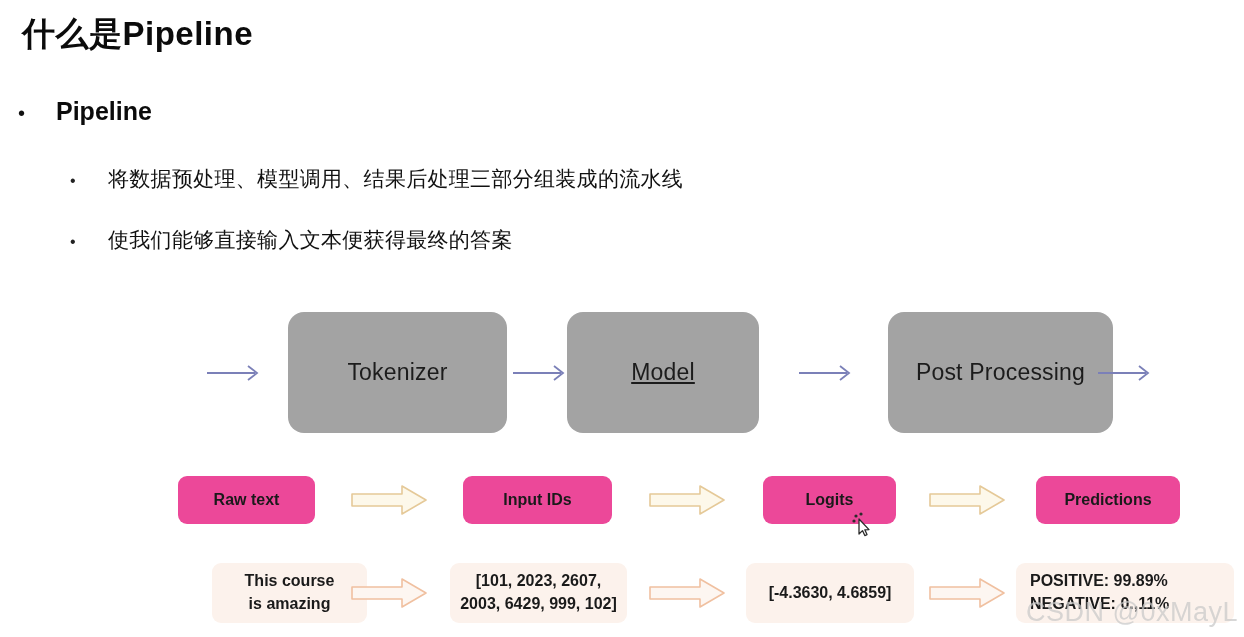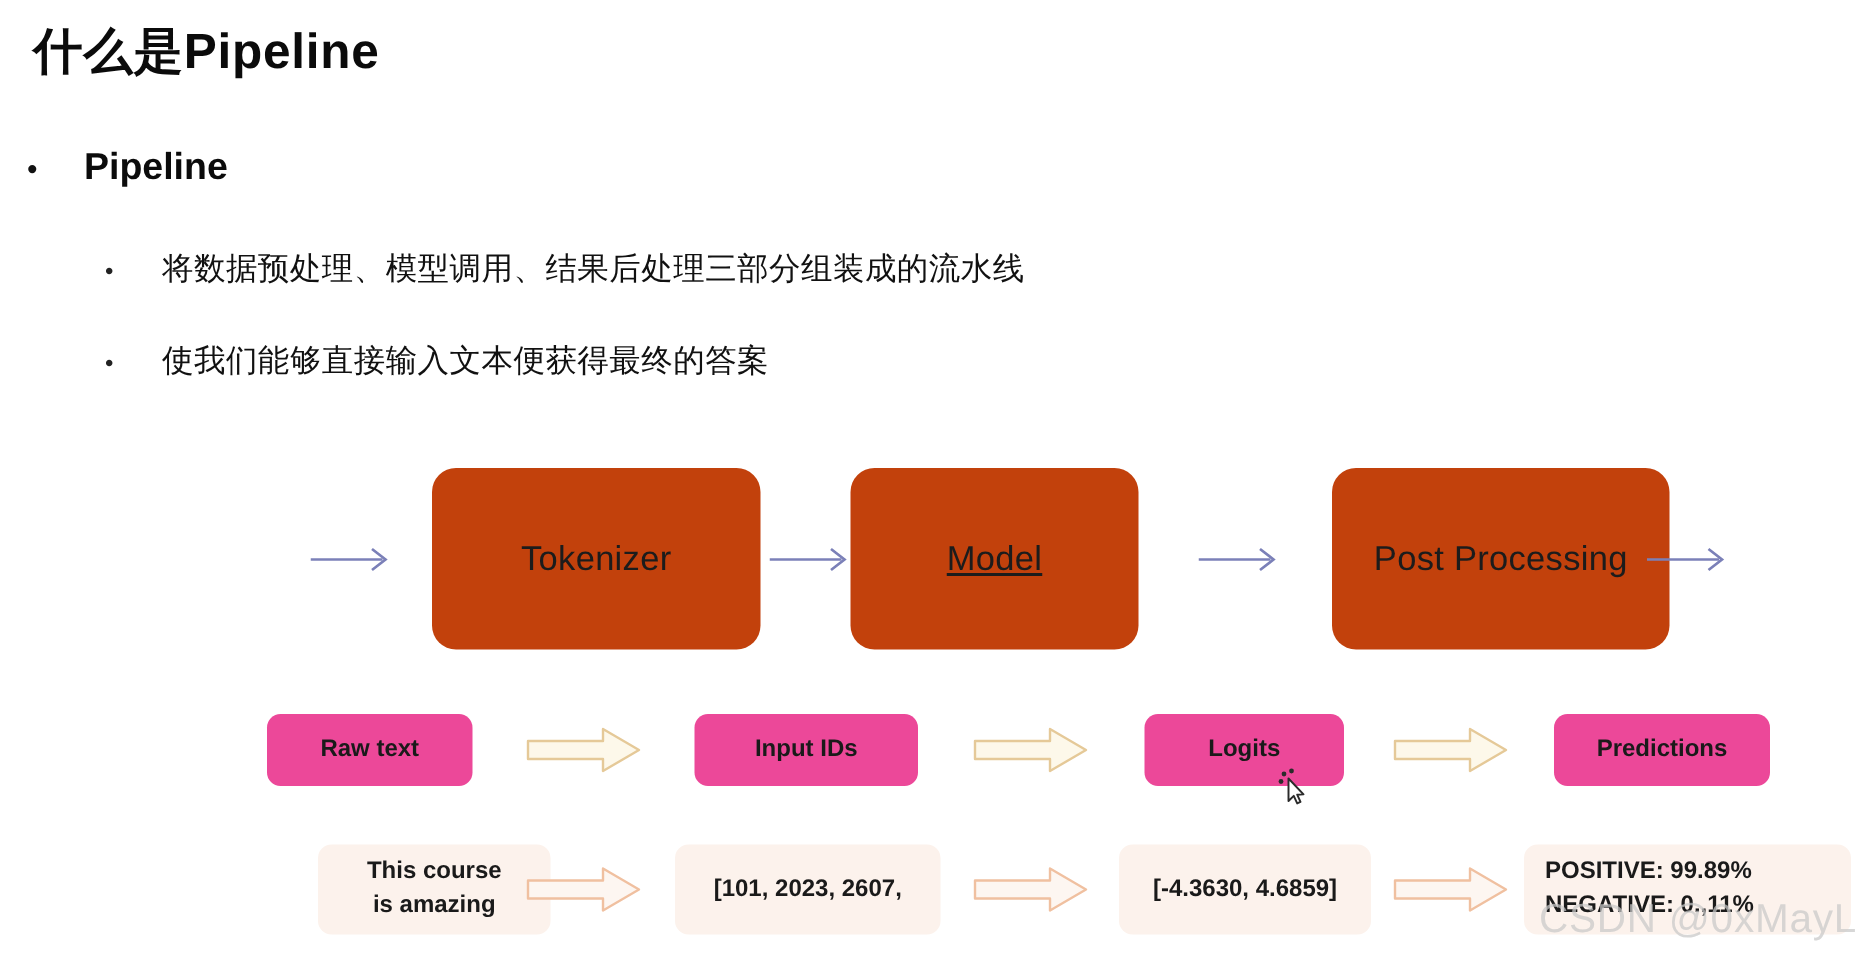--- a/index.html
+++ b/index.html
@@ -66,21 +66,21 @@
   }
   #bullet-l2-a { top: 165px; }
   #bullet-l2-b { top: 226px; }
 
   
   .stage-box {
     position: absolute;
     top: 312px;
     height: 121px;
     border-radius: 16px;
-    background: #c2410c;
+    background: #a3a3a3;
     display: flex;
     align-items: center;
     justify-content: center;
     font-size: 23px;
     color: #1c1c1c;
     letter-spacing: 0.2px;
   }
   #stage-tokenizer { left: 288px;  width: 219px; }
   #stage-model     { left: 567px;  width: 192px; text-decoration: underline; }
   #stage-postproc  { left: 888px;  width: 225px; align-items: center; }
@@ -261,20 +261,21 @@
   <span>This course</span>
   <span>is amazing</span>
 </div>
 
 <svg class="block-arrow" id="barrow-4" viewBox="0 0 78 34">
   <polygon points="2,11 52,11 52,3 76,17 52,31 52,23 2,23" fill="#fdf6f1" stroke="#f0c0a0" stroke-width="1.6" stroke-linejoin="round"></polygon>
 </svg>
 
 <div class="value-box" id="value-inputids">
   <span>[101, 2023, 2607,</span>
+  <span>2003, 6429, 999, 102]</span>
 </div>
 
 <svg class="block-arrow" id="barrow-5" viewBox="0 0 78 34">
   <polygon points="2,11 52,11 52,3 76,17 52,31 52,23 2,23" fill="#fdf6f1" stroke="#f0c0a0" stroke-width="1.6" stroke-linejoin="round"></polygon>
 </svg>
 
 <div class="value-box" id="value-logits">
   <span>[-4.3630, 4.6859]</span>
 </div>
 

